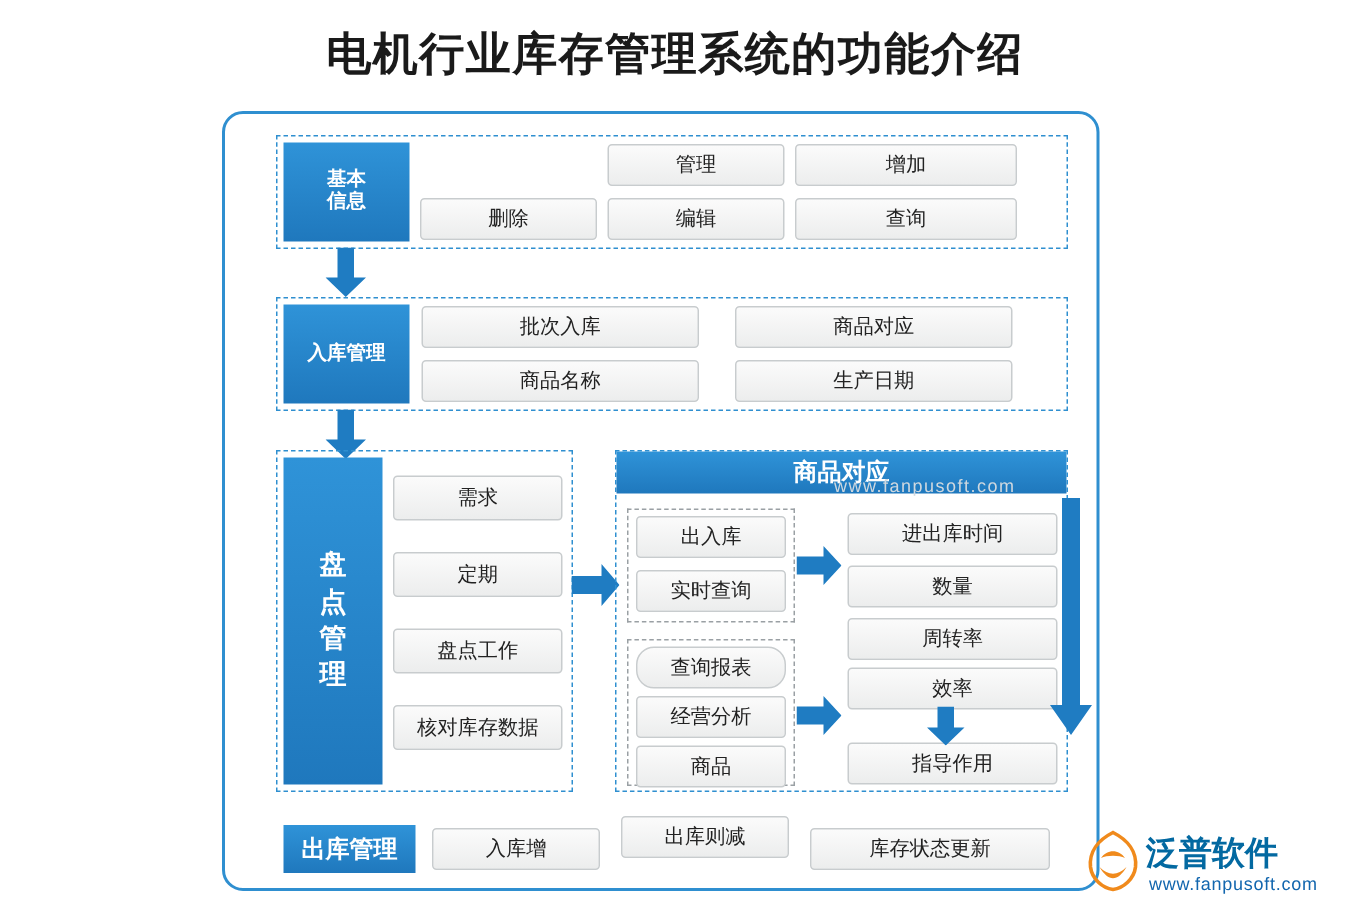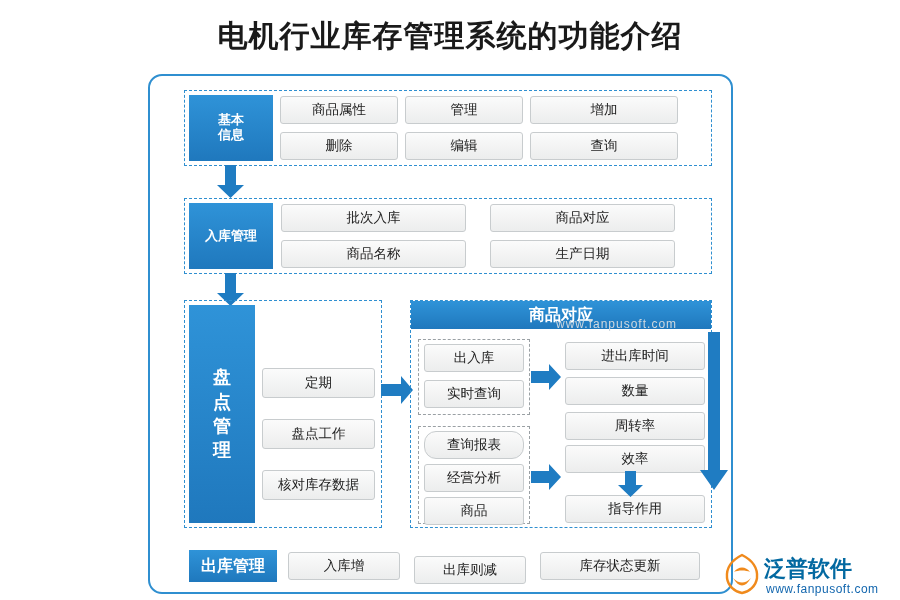--- a/index.html
+++ b/index.html
@@ -137,21 +137,20 @@
 
   <div class="outer-frame"></div>
 
   <div class="dash" style="left:184px; top:78px; width:528px; height:76px;"></div>
 
   <div class="blue-box grad" style="left:189px; top:83px; width:84px; height:66px; flex-direction:column;">
     <span>基本</span>
     <span>信息</span>
   </div>
 
-  <div class="item" style="left:280px; top:84px; width:118px; height:28px;">商品属性</div>
   <div class="item" style="left:405px; top:84px; width:118px; height:28px;">管理</div>
   <div class="item" style="left:530px; top:84px; width:148px; height:28px;">增加</div>
   <div class="item" style="left:280px; top:120px; width:118px; height:28px;">删除</div>
   <div class="item" style="left:405px; top:120px; width:118px; height:28px;">编辑</div>
   <div class="item" style="left:530px; top:120px; width:148px; height:28px;">查询</div>
 
   <svg class="arrow" style="left:217px; top:153px;" width="30" height="33" viewBox="0 0 30 33">
     <polygon points="8,0 19,0 19,20 27,20 13.5,33 0,20 8,20" fill="#1f7cc2"></polygon>
   </svg>
 
@@ -173,20 +172,21 @@
 
   <div class="dash" style="left:184px; top:288px; width:198px; height:228px;"></div>
 
   <div class="blue-box grad" style="left:189px; top:293px; width:66px; height:218px; flex-direction:column; font-size:18px; line-height:1.35;">
     <span>盘</span>
     <span>点</span>
     <span>管</span>
     <span>理</span>
   </div>
 
+  <div class="item" style="left:262px; top:305px; width:113px; height:30px;">需求</div>
   <div class="item" style="left:262px; top:356px; width:113px; height:30px;">定期</div>
   <div class="item" style="left:262px; top:407px; width:113px; height:30px;">盘点工作</div>
   <div class="item" style="left:262px; top:458px; width:113px; height:30px;">核对库存数据</div>
 
   <svg class="arrow" style="left:381px; top:364px;" width="32" height="28" viewBox="0 0 32 28">
     <polygon points="0,8 20,8 20,0 32,14 20,28 20,20 0,20" fill="#1f7cc2"></polygon>
   </svg>
 
   <div class="dash" style="left:410px; top:288px; width:302px; height:228px;"></div>
 
@@ -218,21 +218,21 @@
   <svg class="arrow" style="left:700px; top:320px;" width="28" height="158" viewBox="0 0 28 158">
     <polygon points="8,0 20,0 20,138 28,138 14,158 0,138 8,138" fill="#1f7cc2"></polygon>
   </svg>
 
   <svg class="arrow" style="left:617px; top:459px;" width="28" height="26" viewBox="0 0 28 26">
     <polygon points="8,0 19,0 19,14 26,14 13.5,26 1,14 8,14" fill="#1f7cc2"></polygon>
   </svg>
 
   <div class="blue-box grad" style="left:189px; top:538px; width:88px; height:32px; font-size:16px;">出库管理</div>
   <div class="item" style="left:288px; top:540px; width:112px; height:28px;">入库增</div>
-  <div class="item" style="left:414px; top:544px; width:112px; height:28px;">出库则减</div>
+  <div class="item" style="left:414px; top:532px; width:112px; height:28px;">出库则减</div>
   <div class="item" style="left:540px; top:540px; width:160px; height:28px;">库存状态更新</div>
 
   <div class="watermark">
     <svg class="wm-logo" viewBox="0 0 40 44">
       <path d="M20 3 C10 8, 4 16, 5 26 C6 34, 13 40, 20 41 C27 40, 34 34, 35 26 C36 16, 30 8, 20 3 Z" fill="none" stroke="#f08a1c" stroke-width="2.4"></path>
       <path d="M12 20 C16 14, 24 14, 28 20 C24 18, 16 18, 12 20 Z" fill="#f08a1c"></path>
       <path d="M11 26 C17 32, 23 32, 29 26 C23 36, 17 36, 11 26 Z" fill="#f08a1c"></path>
     </svg>
     <div class="wm-text">泛普软件</div>
     <div class="wm-sub">www.fanpusoft.com</div>

